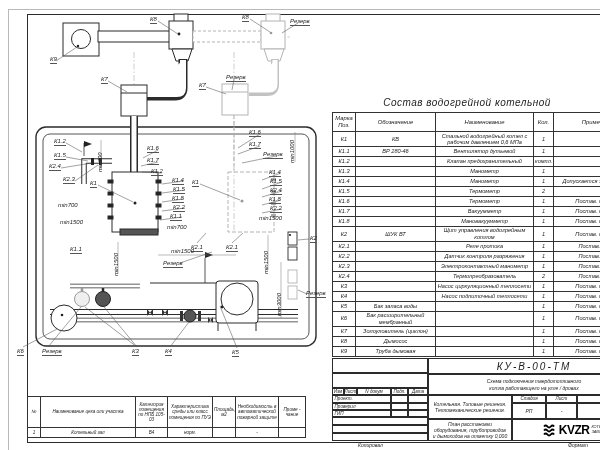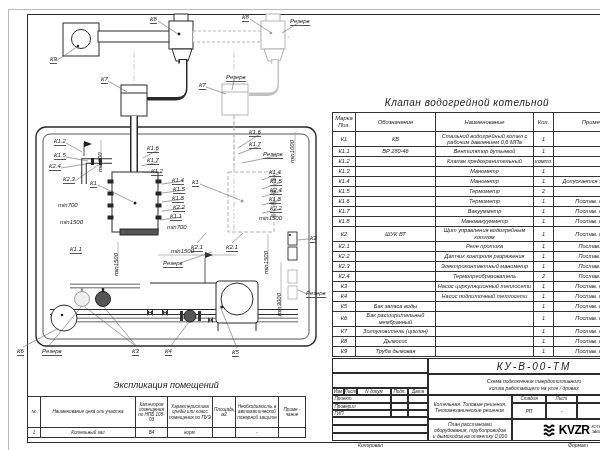--- a/index.html
+++ b/index.html
@@ -261,21 +261,21 @@
       <span class="lbl v" style="left: 113px; top: 276px;">min1500</span>
       <span class="lbl k" style="left: 310px; top: 235px;">К2</span>
       <span class="lbl k" style="left: 306px; top: 290px;">Резерв</span>
       <span class="lbl k" style="left: 17px; top: 348px;">К6</span>
       <span class="lbl k" style="left: 42px; top: 348px;">Резерв</span>
       <span class="lbl k" style="left: 132px; top: 348px;">К3</span>
       <span class="lbl k" style="left: 165px; top: 348px;">К4</span>
       <span class="lbl k" style="left: 232px; top: 349px;">К5</span>
     </div>
 
-  <div class="abs comp-title">Клапан водогрейной котельной</div>
+  <div class="abs comp-title">Состав водогрейной котельной</div>
 
   <table class="abs" id="comp">
     <colgroup>
       <col style="width:23px">
         <col style="width:80px">
         <col style="width:98px">
       <col style="width:20px">
         <col style="width:90px">
     </colgroup>
     <thead>
@@ -431,21 +431,20 @@
         <tr>
           <td>К9</td>
           <td>Труба дымовая</td>
           <td></td>
           <td>1</td>
           <td>Постав. по согла</td>
         </tr>
       </tbody>
   </table>
 
-  <div class="abs rooms-title">Экспликация помещений</div>
 
   <table class="abs" id="rooms">
     <colgroup>
       <col style="width:13px">
         <col style="width:95px">
         <col style="width:32px">
         <col style="width:45px">
       <col style="width:23px">
         <col style="width:43px">
         <col style="width:27px">

